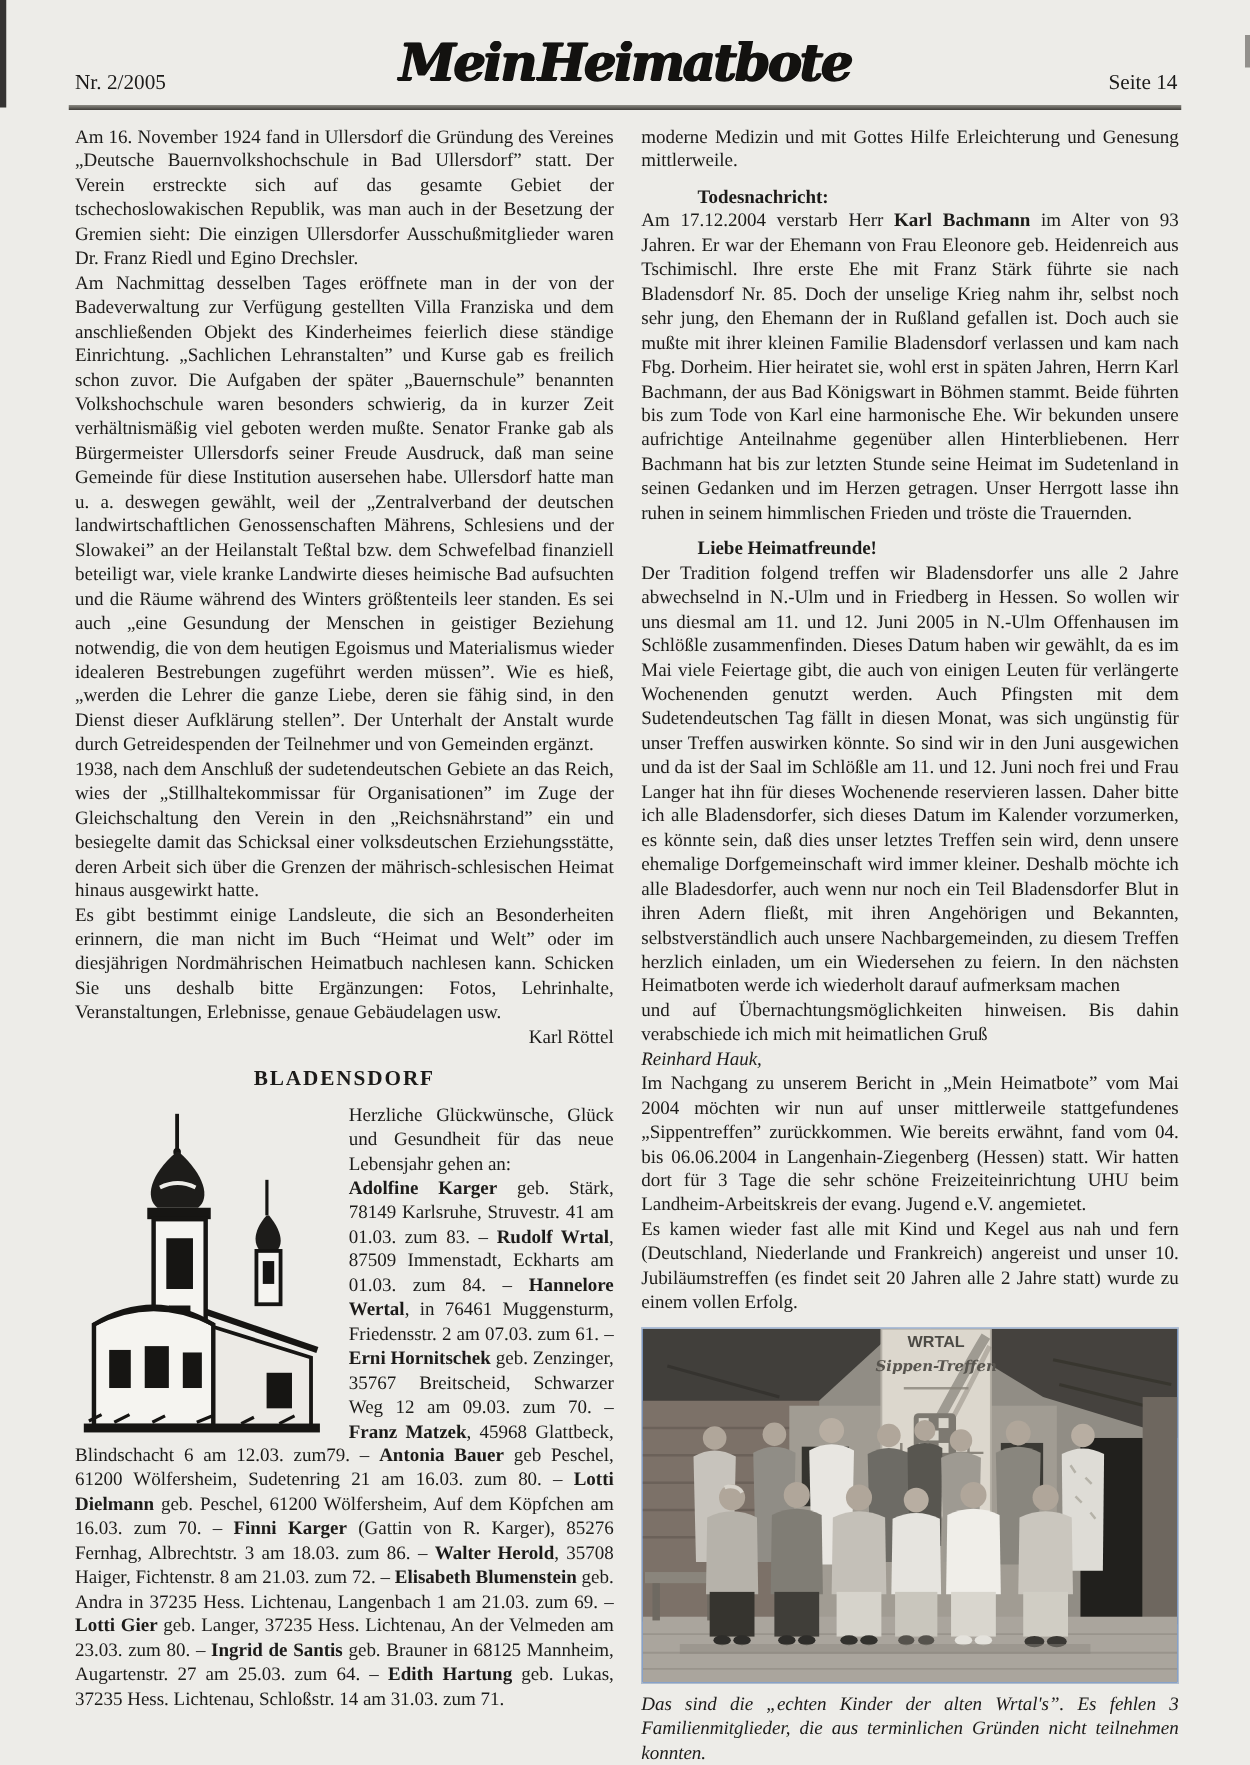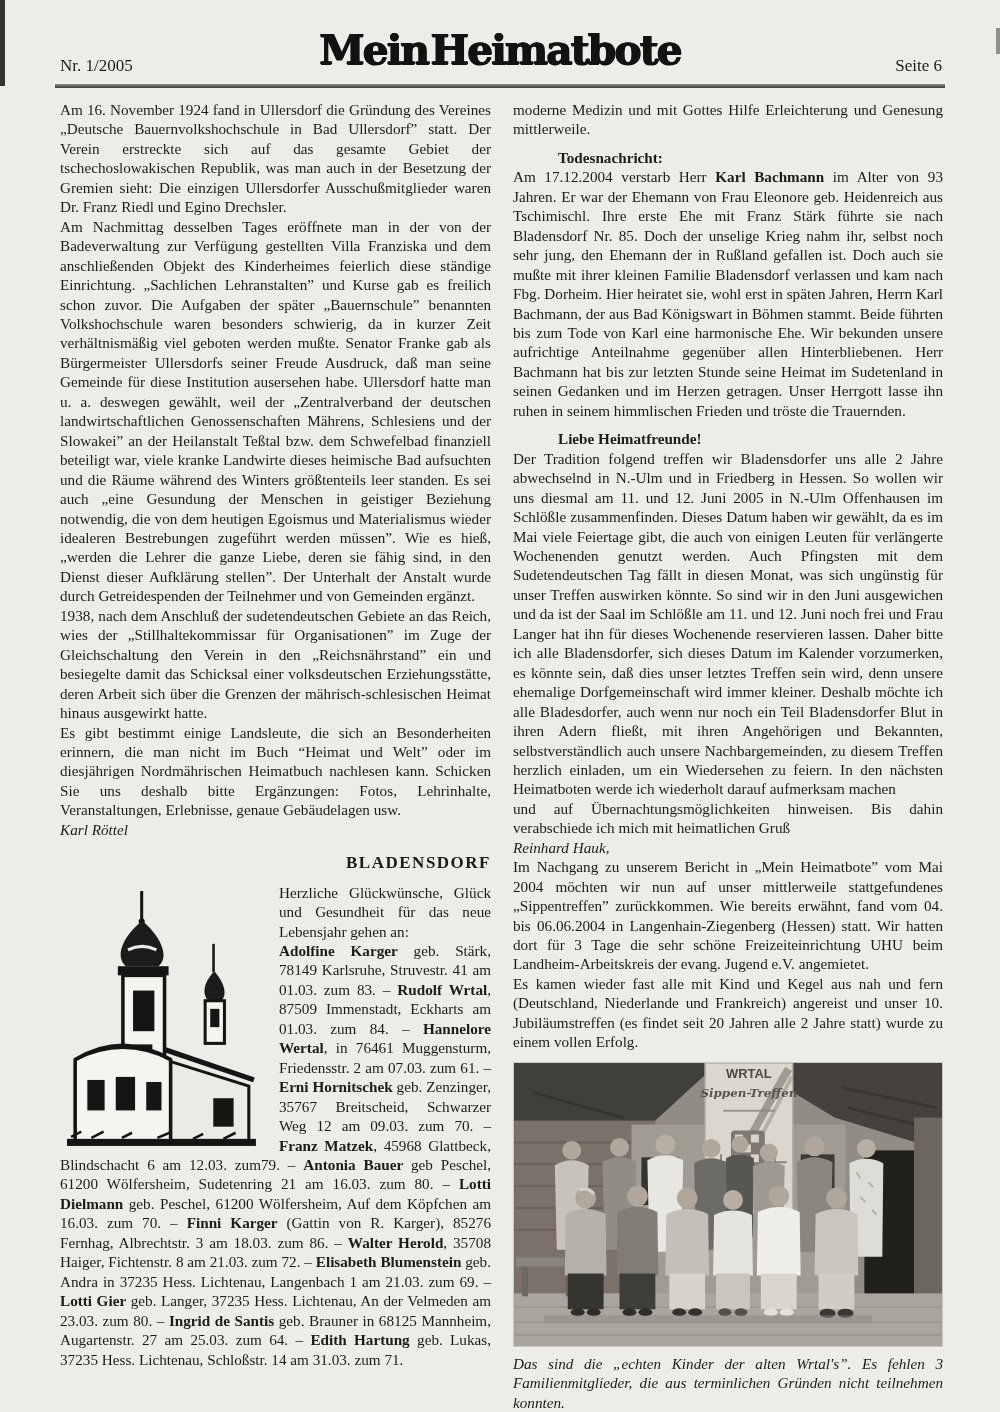--- a/index.html
+++ b/index.html
@@ -13,56 +13,56 @@
   
   .edge-artifact-left{position:absolute;left:0;top:0;width:5px;height:86px;background:#141312;opacity:.85;}
   .edge-artifact-right{position:absolute;right:0;top:28px;width:4px;height:26px;background:#55534e;opacity:.6;}
 
   
   .header{position:absolute;left:0;top:0;width:100%;height:90px;}
   .issue{position:absolute;left:60px;top:56px;font-size:17px;}
   .page-num{position:absolute;right:58px;top:56px;font-size:17px;}
   .masthead{
     position:absolute;left:0;top:26px;width:100%;text-align:center;
-    font-family:"DejaVu Serif", serif;font-weight:bold;
+    font-family:"DejaVu Serif", serif;font-weight:bold;font-style:italic;
     font-size:41px;letter-spacing:-2px;word-spacing:-10px;color:#131210;
     text-shadow:0.7px 0 0 #131210,-0.7px 0 0 #131210,0 0.5px 0 #131210;
   }
   .header-rule{position:absolute;left:55px;right:55px;top:84px;height:4px;
     background:linear-gradient(to bottom,#8d8b84,#3e3c38);}
 
   
   .col{position:absolute;top:100px;font-size:15.2px;line-height:19.45px;text-align:justify;}
   .col-left{left:60px;width:431px;}
   .col-right{left:513px;width:430px;}
   p{margin:0;}
   .para{margin:0;}
   .section-head{font-weight:bold;margin-top:9px;margin-left:45px;}
-  .center-head{text-align:right;font-weight:bold;font-size:17px;letter-spacing:1.5px;margin:14px 0 10px 0;}
-  .byline{font-style:italic;}
+  .center-head{text-align:center;font-weight:bold;font-size:17px;letter-spacing:1.5px;margin:14px 0 10px 0;}
+  .byline{text-align:right;}
   .sig-block{font-style:italic;}
 
   .church-fig{float:left;width:205px;height:262px;margin:4px 14px 2px 0;}
   .church-fig svg{width:100%;height:100%;}
 
   .photo-wrap{margin-top:10px;width:428px;height:283px;border:1px solid #c9c6bf;
     background:#3b82f6;position:relative;overflow:hidden;}
   .photo-wrap svg{display:block;width:100%;height:100%;}
   .caption{margin-top:7px;font-style:italic;font-size:15.2px;line-height:19.5px;text-align:justify;}
 </style>
 </head>
 <body>
 
 <div class="edge-artifact-left"></div>
 <div class="edge-artifact-right"></div>
 
 <div class="header">
-  <div class="issue">Nr. 1/2005</div>
+  <div class="issue">Nr. 2/2005</div>
   <div class="masthead">Mein Heimatbote</div>
-  <div class="page-num">Seite 6</div>
+  <div class="page-num">Seite 14</div>
   <div class="header-rule"></div>
 </div>
 
 <div class="col col-left">
   <p class="para">Am 16. November 1924 fand in Ullersdorf die Gründung des Vereines „Deutsche Bauernvolkshochschule in Bad Ullersdorf” statt. Der Verein erstreckte sich auf das gesamte Gebiet der tschechoslowakischen Republik, was man auch in der Besetzung der Gremien sieht: Die einzigen Ullersdorfer Ausschußmitglieder waren Dr. Franz Riedl und Egino Drechsler.</p>
   <p class="para">Am Nachmittag desselben Tages eröffnete man in der von der Badeverwaltung zur Verfügung gestellten Villa Franziska und dem anschließenden Objekt des Kinderheimes feierlich diese ständige Einrichtung. „Sachlichen Lehranstalten” und Kurse gab es freilich schon zuvor. Die Aufgaben der später „Bauernschule” benannten Volkshochschule waren besonders schwierig, da in kurzer Zeit verhältnismäßig viel geboten werden mußte. Senator Franke gab als Bürgermeister Ullersdorfs seiner Freude Ausdruck, daß man seine Gemeinde für diese Institution ausersehen habe. Ullersdorf hatte man u. a. deswegen gewählt, weil der „Zentralverband der deutschen landwirtschaftlichen Genossenschaften Mährens, Schlesiens und der Slowakei” an der Heilanstalt Teßtal bzw. dem Schwefelbad finanziell beteiligt war, viele kranke Landwirte dieses heimische Bad aufsuchten und die Räume während des Winters größtenteils leer standen. Es sei auch „eine Gesundung der Menschen in geistiger Beziehung notwendig, die von dem heutigen Egoismus und Materialismus wieder idealeren Bestrebungen zugeführt werden müssen”. Wie es hieß, „werden die Lehrer die ganze Liebe, deren sie fähig sind, in den Dienst dieser Aufklärung stellen”. Der Unterhalt der Anstalt wurde durch Getreidespenden der Teilnehmer und von Gemeinden ergänzt.</p>
   <p class="para">1938, nach dem Anschluß der sudetendeutschen Gebiete an das Reich, wies der „Stillhaltekommissar für Organisationen” im Zuge der Gleichschaltung den Verein in den „Reichsnährstand” ein und besiegelte damit das Schicksal einer volksdeutschen Erziehungsstätte, deren Arbeit sich über die Grenzen der mährisch-schlesischen Heimat hinaus ausgewirkt hatte.</p>
   <p class="para">Es gibt bestimmt einige Landsleute, die sich an Besonderheiten erinnern, die man nicht im Buch “Heimat und Welt” oder im diesjährigen Nordmährischen Heimatbuch nachlesen kann. Schicken Sie uns deshalb bitte Ergänzungen: Fotos, Lehrinhalte, Veranstaltungen, Erlebnisse, genaue Gebäudelagen usw.</p>
   <p class="byline">Karl Röttel</p>
 

